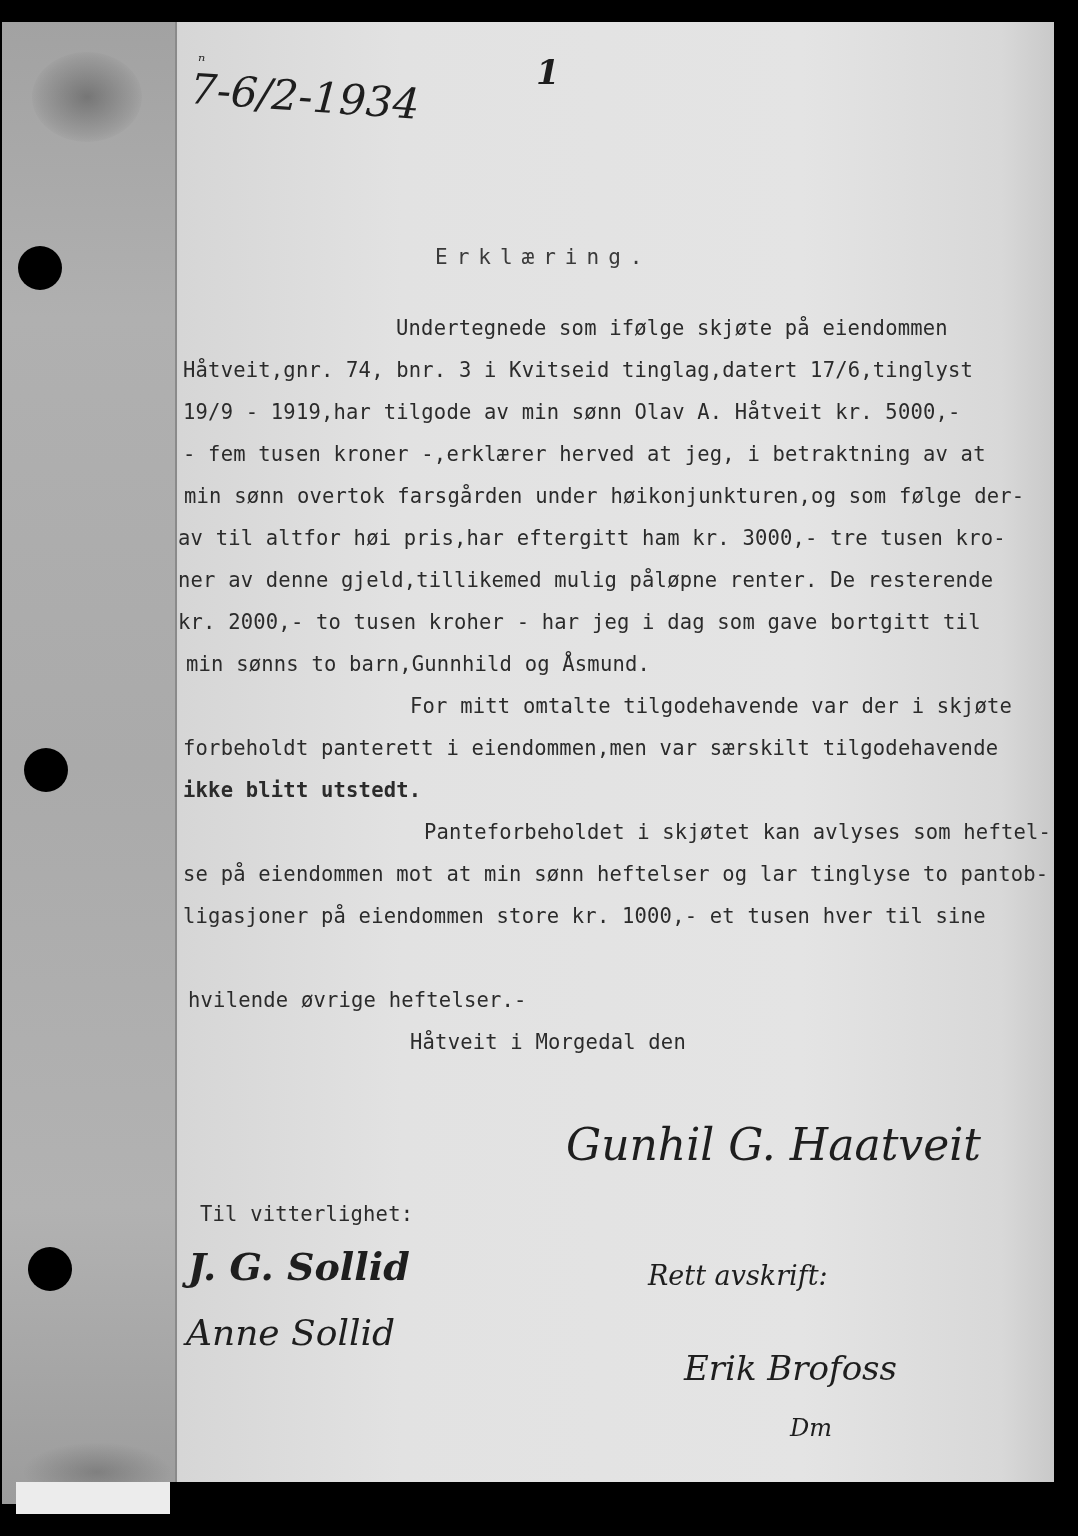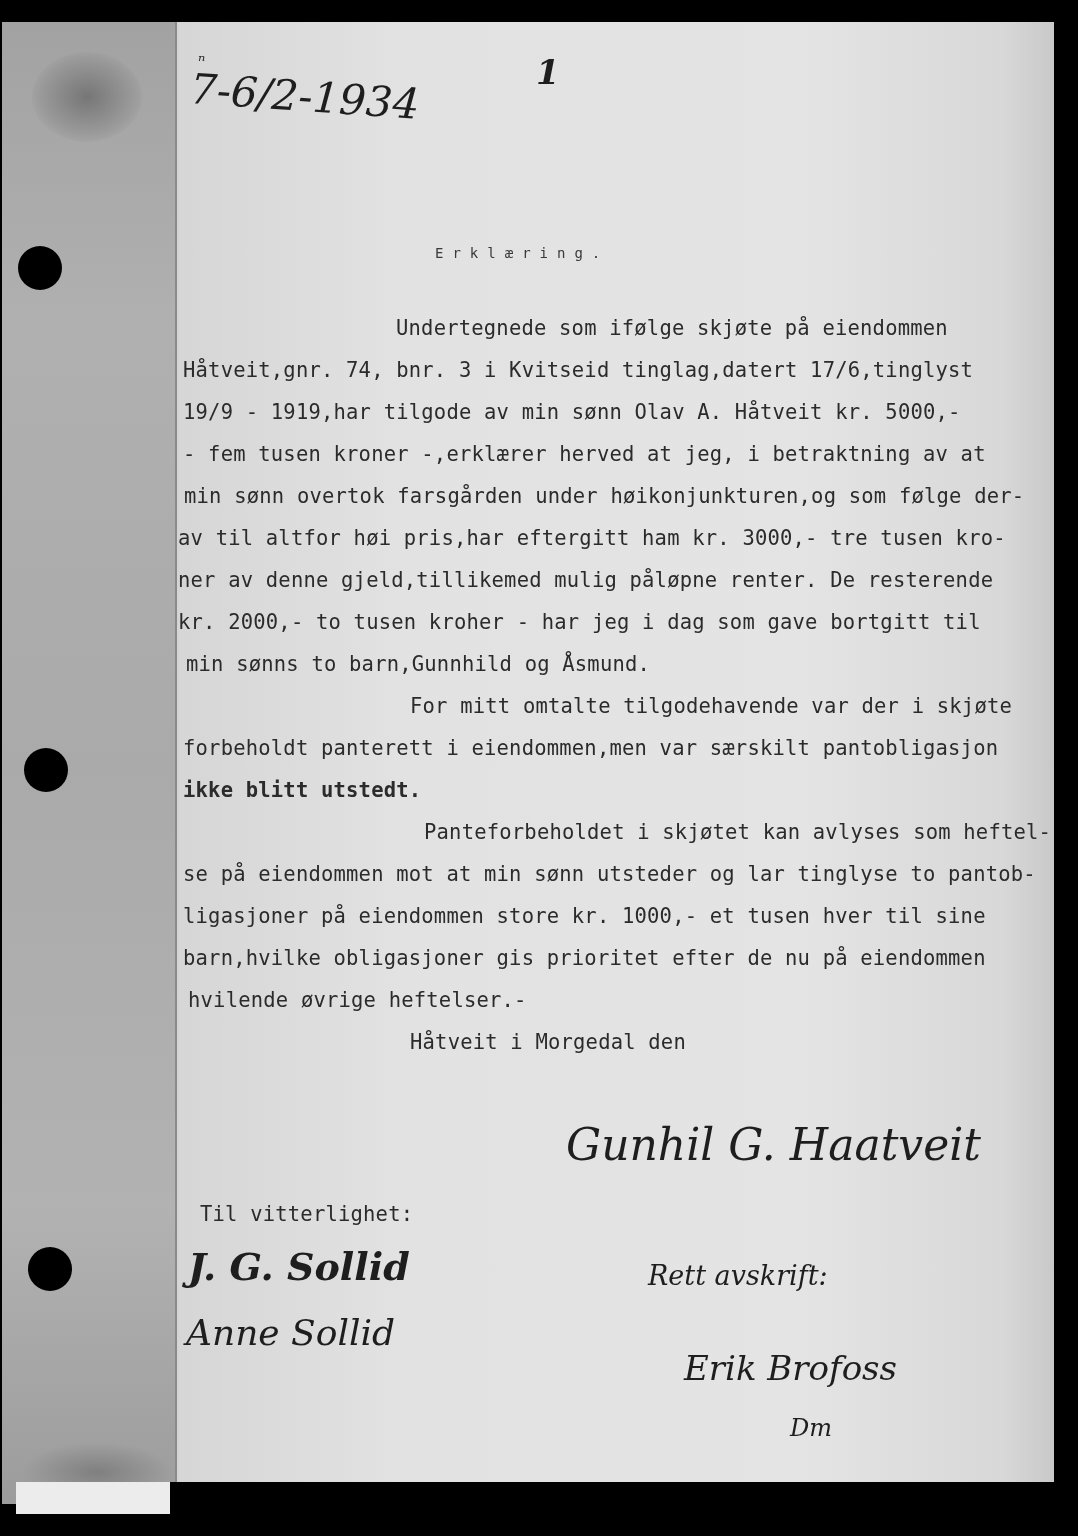--- a/index.html
+++ b/index.html
@@ -15,21 +15,21 @@
   .margin-line { position:absolute; left:173px; top:0; width:2px; height:100%; background:#8a8a8a; }
   .smudge { position:absolute; left:30px; top:30px; width:110px; height:90px; border-radius:50%;
     background: radial-gradient(ellipse, rgba(60,60,60,0.45) 0%, rgba(90,90,90,0.15) 60%, rgba(0,0,0,0) 75%); }
   .smudge2 { position:absolute; left:20px; top:1420px; width:150px; height:60px; border-radius:50%;
     background: radial-gradient(ellipse, rgba(70,70,70,0.35) 0%, rgba(0,0,0,0) 70%); }
   .hole { position:absolute; width:44px; height:44px; border-radius:50%; background:#000; }
   .bottom-notch { position:absolute; left:170px; top:1482px; width:884px; height:32px; background:#000; }
   .bottom-white { position:absolute; left:16px; top:1482px; width:154px; height:32px; background:#ececec; }
 
   .typed { position:absolute; font-family:"DejaVu Sans Mono", "Liberation Mono", monospace; font-size:20.5px; color:#2b2b2b; white-space:pre; letter-spacing:0.2px;text-align:center; }
-  .title { position:absolute; left:433px; top:223px; font-family:"DejaVu Sans Mono", monospace; font-size:14px; color:#3a3a3a; letter-spacing:9px; }
+  .title { position:absolute; left:433px; top:223px; font-family:"DejaVu Sans Mono", monospace; font-size:21px; color:#3a3a3a; letter-spacing:9px; }
   .hand { position:absolute; font-family:"DejaVu Serif", "Liberation Serif", serif; font-style:italic; color:#1e1e1e; white-space:pre; }
   .strike-mark { position:absolute; left:282px; top:1478px; width:90px; height:4px; background:#111; }
 </style>
 </head>
 <body>
 
 <div class="page">
   <div class="margin-strip"></div>
   <div class="smudge"></div>
   <div class="smudge2"></div>
@@ -47,26 +47,25 @@
   <div class="typed" style="left:394px; top:294px;">Undertegnede som ifølge skjøte på eiendommen</div>
   <div class="typed" style="left:181px; top:336px;">Håtveit,gnr. 74, bnr. 3 i Kvitseid tinglag,datert 17/6,tinglyst</div>
   <div class="typed" style="left:181px; top:378px;">19/9 - 1919,har tilgode av min sønn Olav A. Håtveit kr. 5000,-</div>
   <div class="typed" style="left:181px; top:420px;">- fem tusen kroner -,erklærer herved at jeg, i betraktning av at</div>
   <div class="typed" style="left:176px; top:462px;margin-left:6px;">min sønn overtok farsgården under høikonjunkturen,og som følge der-</div>
   <div class="typed" style="left:176px; top:504px;">av til altfor høi pris,har eftergitt ham kr. 3000,- tre tusen kro-</div>
   <div class="typed" style="left:176px; top:546px;">ner av denne gjeld,tillikemed mulig påløpne renter. De resterende</div>
   <div class="typed" style="left:176px; top:588px;">kr. 2000,- to tusen kroher - har jeg i dag som gave bortgitt til</div>
   <div class="typed" style="left:184px; top:630px;">min sønns to barn,Gunnhild og Åsmund.</div>
   <div class="typed" style="left:408px; top:672px;">For mitt omtalte tilgodehavende var der i skjøte</div>
-  <div class="typed" style="left:181px; top:714px;">forbeholdt panterett i eiendommen,men var særskilt pantobligasjon</div>
+  <div class="typed" style="left:181px; top:714px;">forbeholdt panterett i eiendommen,men var særskilt tilgodehavende</div>
   <div class="typed" style="left:181px; top:756px;font-weight:bold;">ikke blitt utstedt.</div>
   <div class="typed" style="left:422px; top:798px;">Panteforbeholdet i skjøtet kan avlyses som heftel-</div>
-  <div class="typed" style="left:181px; top:840px;">se på eiendommen mot at min sønn utsteder og lar tinglyse to pantob-</div>
+  <div class="typed" style="left:181px; top:840px;">se på eiendommen mot at min sønn heftelser og lar tinglyse to pantob-</div>
   <div class="typed" style="left:181px; top:882px;">ligasjoner på eiendommen store kr. 1000,- et tusen hver til sine</div>
-  <div class="typed" style="left:181px; top:924px;">barn,hvilke obligasjoner gis prioritet efter de nu på eiendommen</div>
   <div class="typed" style="left:186px; top:966px;">hvilende øvrige heftelser.-</div>
 
   <div class="typed" style="left:408px; top:1008px;">Håtveit i Morgedal den</div>
 
   <div class="hand" style="left:564px; top:1086px; font-size:44px;margin-top:11px;">Gunhil G. Haatveit</div>
 
   <div class="typed" style="left:198px; top:1180px;">Til vitterlighet:</div>
   <div class="hand" style="left:186px; top:1222px; font-size:38px; font-weight:bold;">J. G. Sollid</div>
   <div class="hand" style="left:184px; top:1290px; font-size:36px;">Anne Sollid</div>
 

